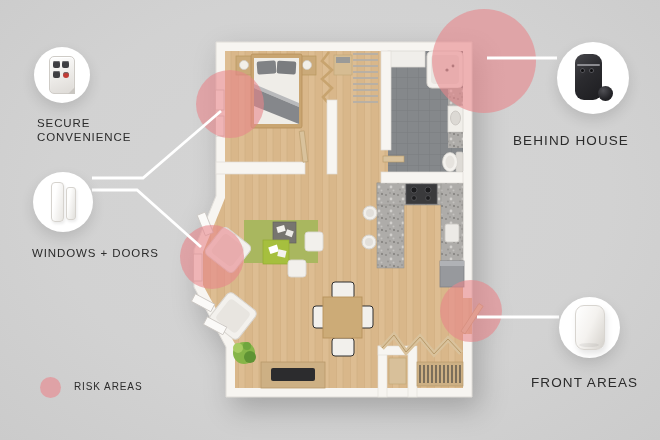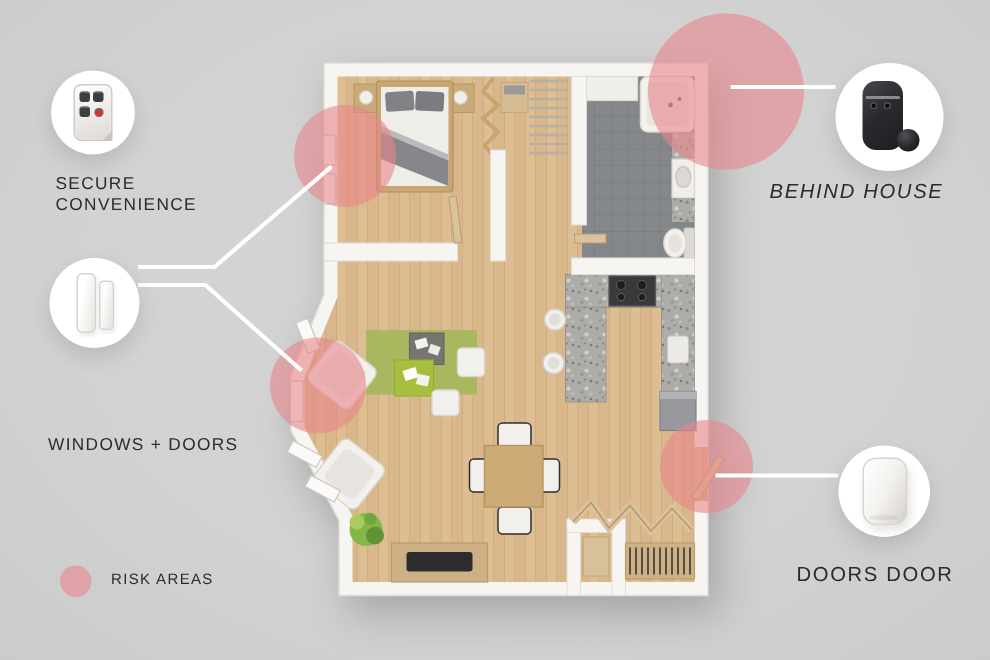--- a/index.html
+++ b/index.html
@@ -277,22 +277,22 @@
       <div class="ball"></div>
     </div>
   </div>
 
   <div class="device-circle" style="left:559px;top:297px;width:61px;height:61px;">
     <div class="motion"></div>
   </div>
 
   <div class="lbl lbl-small" style="left:37px;top:116px;"><span>SECURE</span><br><span>CONVENIENCE</span></div>
 
-  <div class="lbl lbl-small" style="left:32px;top:246px;margin-top:44px;">WINDOWS + DOORS</div>
-
-  <div class="lbl lbl-big" style="left:513px;top:120px;font-style:italic;">BEHIND HOUSE</div>
-
-  <div class="lbl lbl-big" style="left:531px;top:375px;">DOORS DOOR</div>
+  <div class="lbl lbl-small" style="left:32px;top:246px;">WINDOWS + DOORS</div>
+
+  <div class="lbl lbl-big" style="left:513px;top:133px;">BEHIND HOUSE</div>
+
+  <div class="lbl lbl-big" style="left:531px;top:375px;">FRONT AREAS</div>
 
   <div class="legend-dot" style="left:40px;top:377px;"></div>
   <div class="lbl" style="left:74px;top:381px;font-size:10px;letter-spacing:0.9px;">RISK AREAS</div>
 
 </div>
 
 </body></html>

